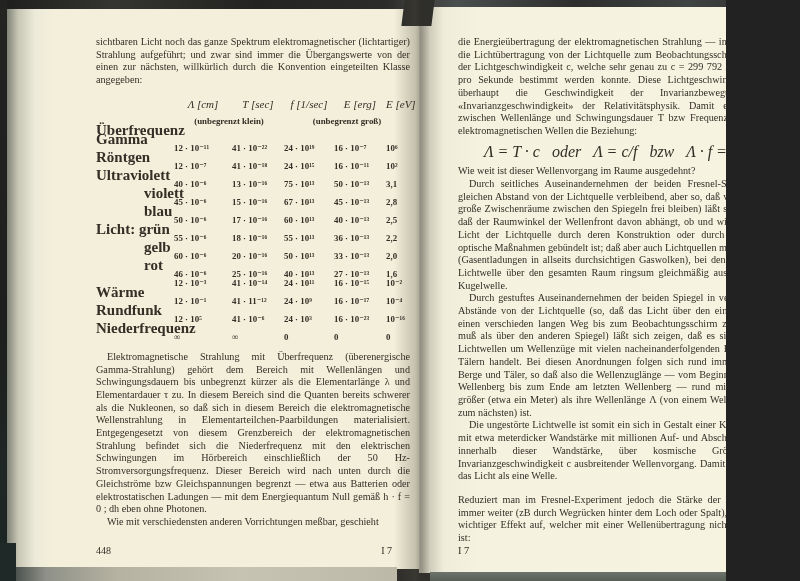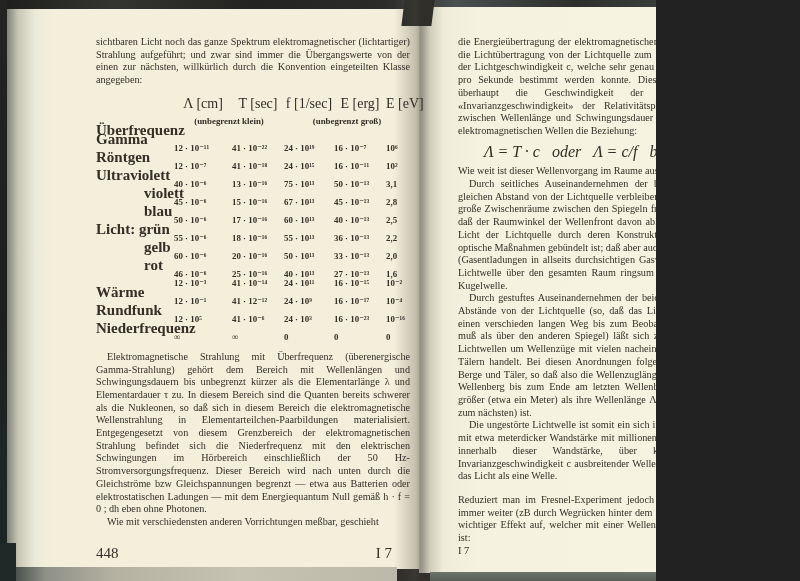--- a/index.html
+++ b/index.html
@@ -1,17 +1,17 @@
 <!DOCTYPE html>
 <html><head>
 <meta charset="utf-8">
 <style>
   html,body { margin:0; padding:0; background:#222; }
   .scan {
-    position:relative; width:656px; height:581px; overflow:hidden;
+    position:relative; width:726px; height:581px; overflow:hidden;
     background:#2c2b28;
     font-family:"Liberation Serif","DejaVu Serif",serif;
     color:#332e26;
   }
   
   .top-band {
     position:absolute; left:0; top:0; width:800px; height:9px;
     background:linear-gradient(to right,#1e1e1c 0%,#343431 14%,#232321 32%,#2b2b29 48%,#4a4e4e 57%,#2e2f2c 72%,#3f4341 86%,#2a2a28 100%);
   }
   .left-strip {
@@ -53,38 +53,38 @@
   .text-right { position:absolute; left:458px; top:36px; width:314px; font-size:10.2px; line-height:12.7px; text-align:justify; }
   .para { margin:0; }
   .para.ind { text-indent:11px; }
   .para.gap { margin-top:11px; }
   .formula { margin:8px 0 7px 0; text-align:center; white-space:pre; font-style:italic; font-size:16px; }
 
   
   .em-table { margin:11px 0 9px 0; font-size:8.9px; }
   .t-head {
     display:grid; grid-template-columns:78px 58px 52px 50px 52px 24px;
-    font-size:14px; line-height:12px; margin-bottom:7px;
+    font-style:italic; font-size:11px; line-height:12px; margin-bottom:7px;
   }
   .t-head span { text-align:center; white-space:nowrap; }
   .t-head .h0 { text-align:left; }
   .t-line {
     display:grid; grid-template-columns:78px 58px 52px 50px 52px 24px;
     line-height:9.0px; min-height:9.0px; align-items:baseline;font-weight:bold;
   }
   .t-lab  { white-space:nowrap; font-size:15px; }
   .t-lab.ind2 { padding-left:48px; }
   .t-val  { white-space:nowrap; }
   .t-line.note-row { grid-template-columns:78px 110px 126px; }
   .t-note { text-align:center; white-space:nowrap; }
 
   
   .footer-left {
     position:absolute; left:96px; top:545px; width:296px;
-    display:flex; justify-content:space-between; font-size:15px;
+    display:flex; justify-content:space-between; font-size:10px;
   }
   .footer-right {
     position:absolute; left:458px; top:545px; width:314px;
     display:flex; justify-content:space-between; font-size:10.4px;
   }
 </style>
 </head>
 <body>
 
 <div class="scan">
@@ -214,21 +214,21 @@
             <span class="t-val">24 · 10¹¹</span>
             <span class="t-val">16 · 10⁻¹⁵</span>
             <span class="t-val">10⁻²</span>
           </div>
           <div class="t-line">
             <span class="t-lab">Wärme</span>
           </div>
           <div class="t-line">
             <span class="t-lab"></span>
             <span class="t-val">12 · 10⁻¹</span>
-            <span class="t-val">41 · 12⁻¹²</span>
+            <span class="t-val">41 · 11⁻¹²</span>
             <span class="t-val">24 · 10⁹</span>
             <span class="t-val">16 · 10⁻¹⁷</span>
             <span class="t-val">10⁻⁴</span>
           </div>
           <div class="t-line">
             <span class="t-lab">Rundfunk</span>
           </div>
           <div class="t-line">
             <span class="t-lab"></span>
             <span class="t-val">12 · 10⁵</span>

